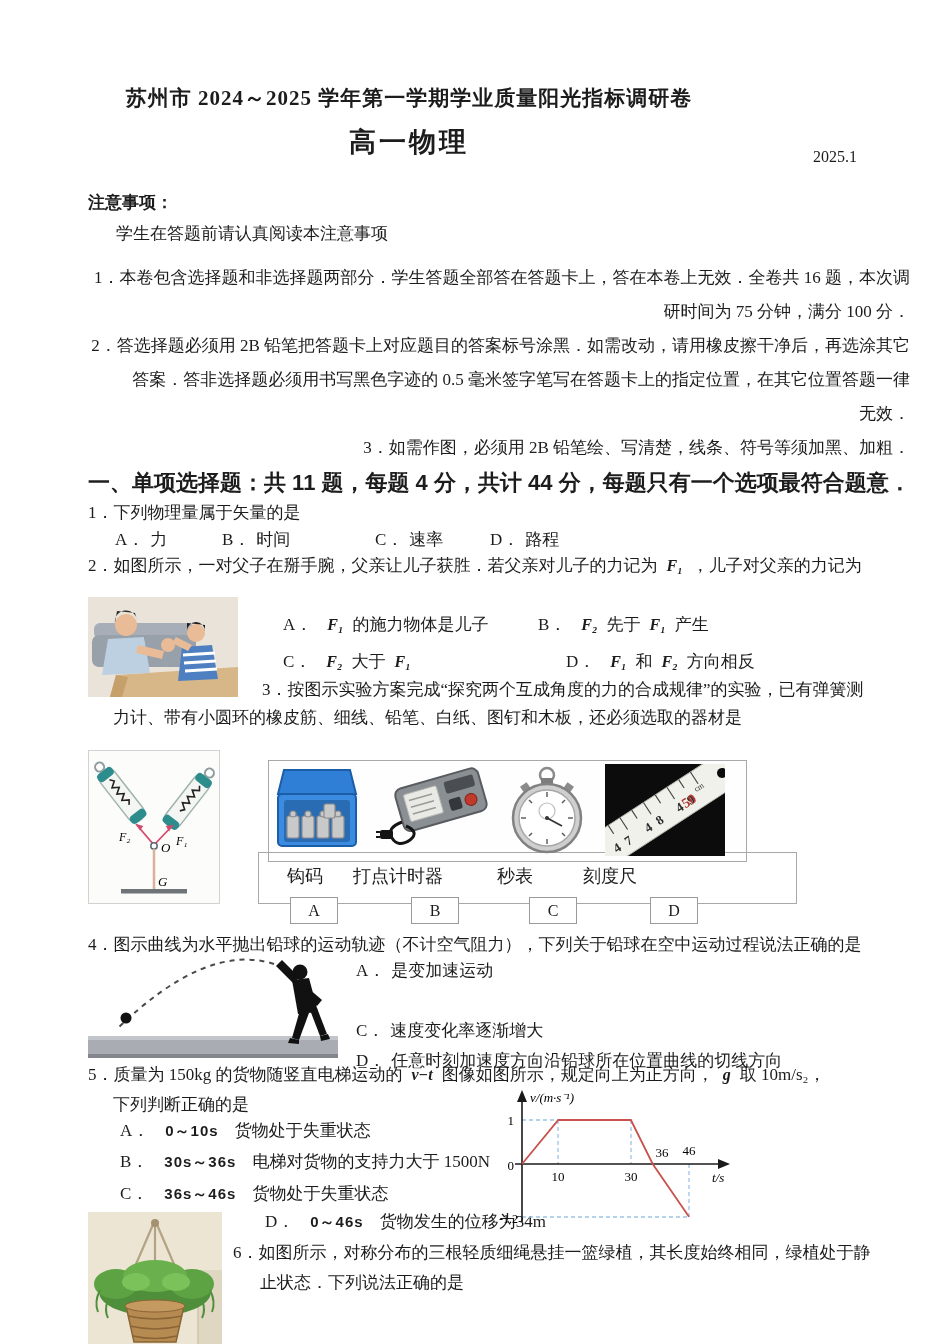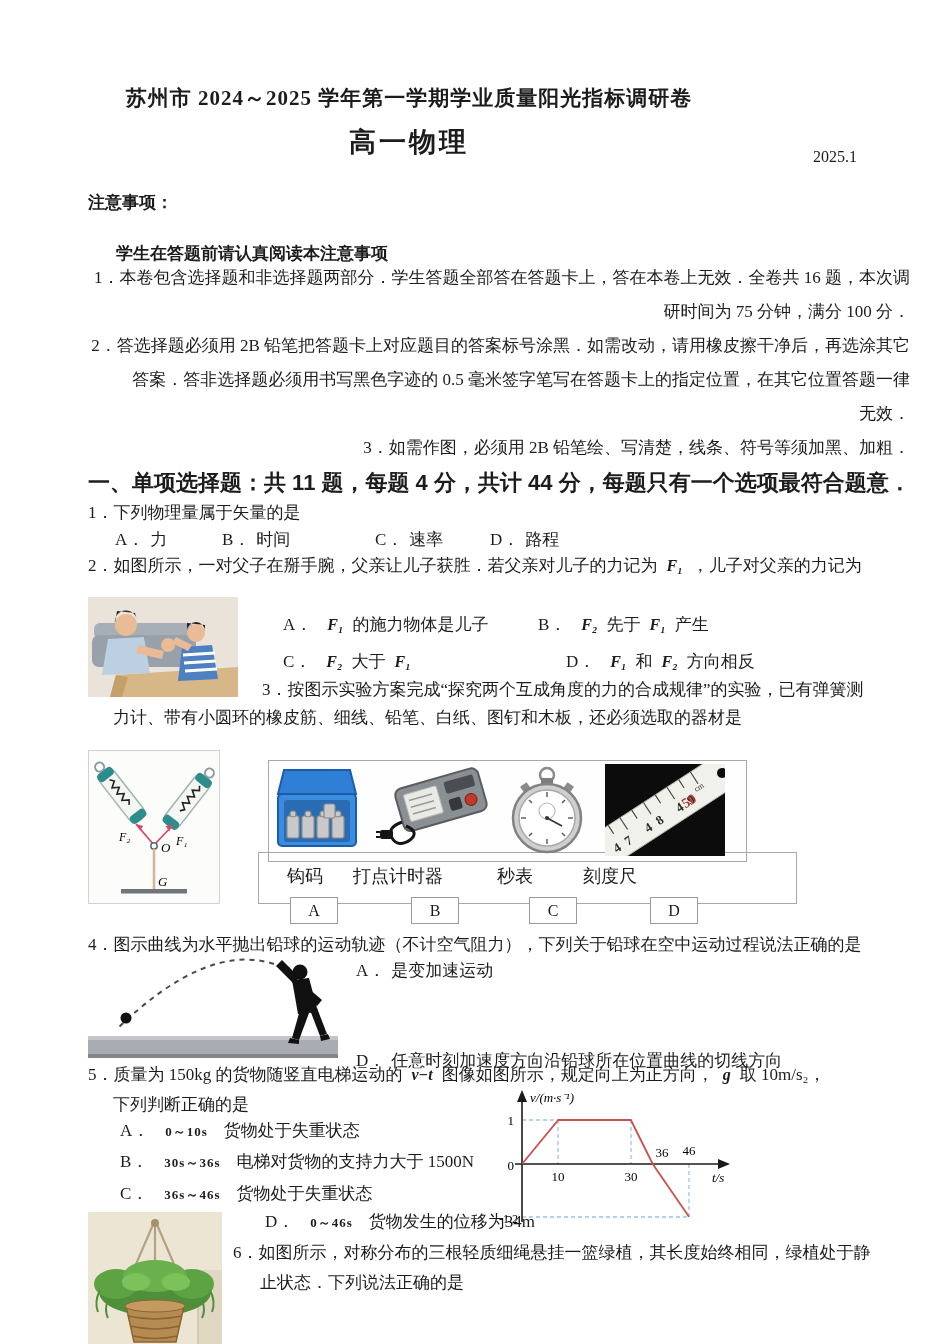--- a/index.html
+++ b/index.html
@@ -9,38 +9,38 @@
   .center{left:0;width:818px;text-align:center;}
   .t1{top:84px;font-size:21px;font-weight:700;letter-spacing:1px;}
   .t2{top:124px;font-size:27px;font-weight:700;font-family:"Liberation Sans",sans-serif;letter-spacing:3px;}
   .date{left:813px;top:148px;font-size:16px;}
   .bold-h{font-family:"Liberation Sans",sans-serif;font-weight:700;font-size:17px;}
   .body-t{font-size:17px;line-height:34px;}
   .hang{padding-left:28px;text-indent:-28px;text-align:right;}
   .w-main{width:794px;}
   .olabel{margin-right:6px;}
   .msym{font-style:italic;font-weight:700;margin:0 9px;font-size:16px;}
-  .mrange{font-family:Liberation Serif, serif;font-size:13px;font-weight:600;letter-spacing:1px;margin:0 16px 0 10px;}
+  .mrange{font-family:Liberation Sans, sans-serif;font-size:15px;font-weight:600;letter-spacing:1px;margin:0 16px 0 10px;}
   .panel{border:1.5px solid #a8a8a8;background:#fefefe;}
   .eq-label{position:absolute;transform:translateX(-50%);font-size:18px;white-space:nowrap;}
   .letterbox{position:absolute;width:46px;height:25px;border:1.5px solid #9a9a9a;background:#fff;
              text-align:center;font-size:16px;line-height:25px;}
   svg text{font-family:"Liberation Serif",serif;}
 </style>
 </head>
 <body>
 
 <div id="page">
 
   <div class="abs center t1">苏州市 2024～2025 学年第一学期学业质量阳光指标调研卷</div>
   <div class="abs center t2">高一物理</div>
   <div class="abs date">2025.1</div>
 
   <div class="abs bold-h" style="left:88px;top:191px;">注意事项：</div>
-  <div class="abs body-t" style="left:116px;top:237px;font-weight:bold;">学生在答题前请认真阅读本注意事项</div>
+  <div class="abs body-t" style="left:116px;top:217px;">学生在答题前请认真阅读本注意事项</div>
   <div class="abs body-t hang w-main" style="left:88px;top:261px;">1．本卷包含选择题和非选择题两部分．学生答题全部答在答题卡上，答在本卷上无效．全卷共 16 题，本次调研时间为 75 分钟，满分 100 分．</div>
   <div class="abs body-t hang w-main" style="left:88px;top:329px;">2．答选择题必须用 2B 铅笔把答题卡上对应题目的答案标号涂黑．如需改动，请用橡皮擦干净后，再选涂其它答案．答非选择题必须用书写黑色字迹的 0.5 毫米签字笔写在答题卡上的指定位置，在其它位置答题一律无效．</div>
   <div class="abs body-t hang w-main" style="left:88px;top:431px;">3．如需作图，必须用 2B 铅笔绘、写清楚，线条、符号等须加黑、加粗．</div>
 
   <div class="abs bold-h" style="left:88px;top:468px;font-size:22px;">一、单项选择题：共 11 题，每题 4 分，共计 44 分，每题只有一个选项最符合题意．</div>
 
   <div class="abs body-t" style="left:88px;top:496px;">1．下列物理量属于矢量的是</div>
   <div class="abs body-t" style="left:115px;top:523px;"><span class="olabel">A．</span><span>力</span></div>
   <div class="abs body-t" style="left:222px;top:523px;"><span class="olabel">B．</span><span>时间</span></div>
   <div class="abs body-t" style="left:375px;top:523px;"><span class="olabel">C．</span><span>速率</span></div>
@@ -227,20 +227,21 @@
         <path d="M220,38 L234,50 L229,56 L215,44 Z"></path>
         <path d="M212,60 L204,88 L211,90 L221,63 Z"></path>
         <path d="M222,60 L232,86 L239,84 L229,58 Z"></path>
         <path d="M202,88 L211,90 L211,94 L200,93 Z"></path>
         <path d="M232,86 L240,84 L242,89 L233,91 Z"></path>
       </g>
     </svg>
   </div>
 
   <div class="abs body-t" style="left:356px;top:954px;"><span class="olabel">A．</span><span>是变加速运动</span></div>
+  <div class="abs body-t" style="left:356px;top:1014px;"><span class="olabel">C．</span><span>速度变化率逐渐增大</span></div>
   <div class="abs body-t" style="left:356px;top:1044px;"><span class="olabel">D．</span><span>任意时刻加速度方向沿铅球所在位置曲线的切线方向</span></div>
 
   <div class="abs body-t" style="left:88px;top:1058px;">
     <span>5．质量为 150kg 的货物随竖直电梯运动的</span><span class="msym">v−t</span><span>图像如图所示，规定向上为正方向，</span><span class="msym">g</span><span>取 10m/s₂，</span>
   </div>
   <div class="abs body-t" style="left:113px;top:1088px;">下列判断正确的是</div>
 
   <div class="abs body-t" style="left:120px;top:1114px;"><span class="olabel">A．</span><span class="mrange">0～10s</span><span>货物处于失重状态</span></div>
   <div class="abs body-t" style="left:120px;top:1145px;"><span class="olabel">B．</span><span class="mrange">30s～36s</span><span>电梯对货物的支持力大于 1500N</span></div>
   <div class="abs body-t" style="left:120px;top:1177px;"><span class="olabel">C．</span><span class="mrange">36s～46s</span><span>货物处于失重状态</span></div>

